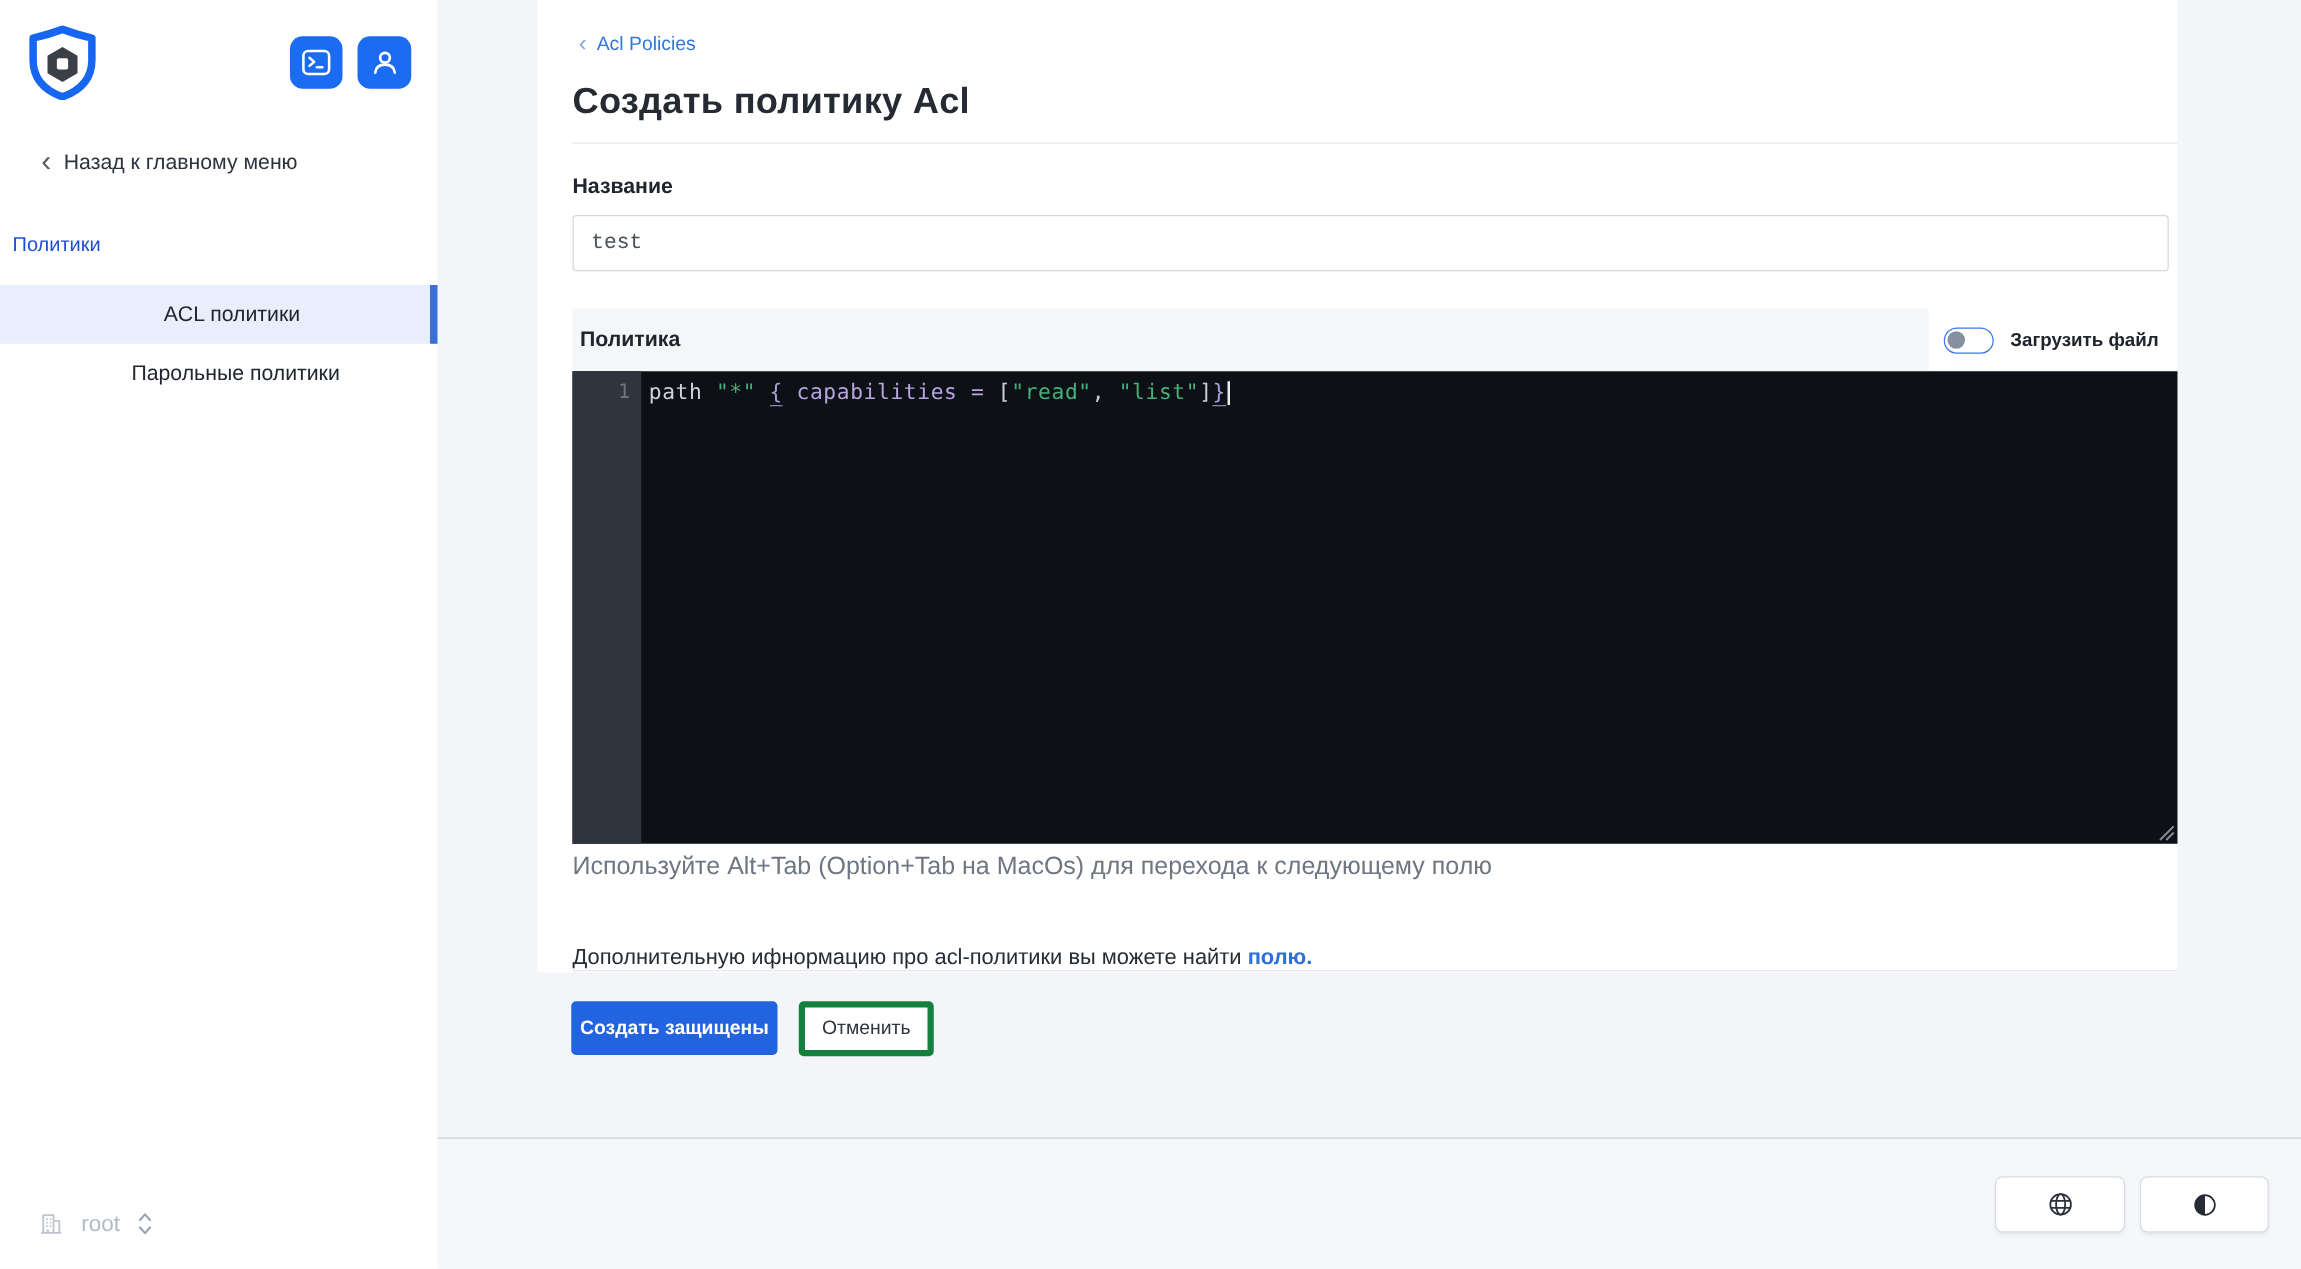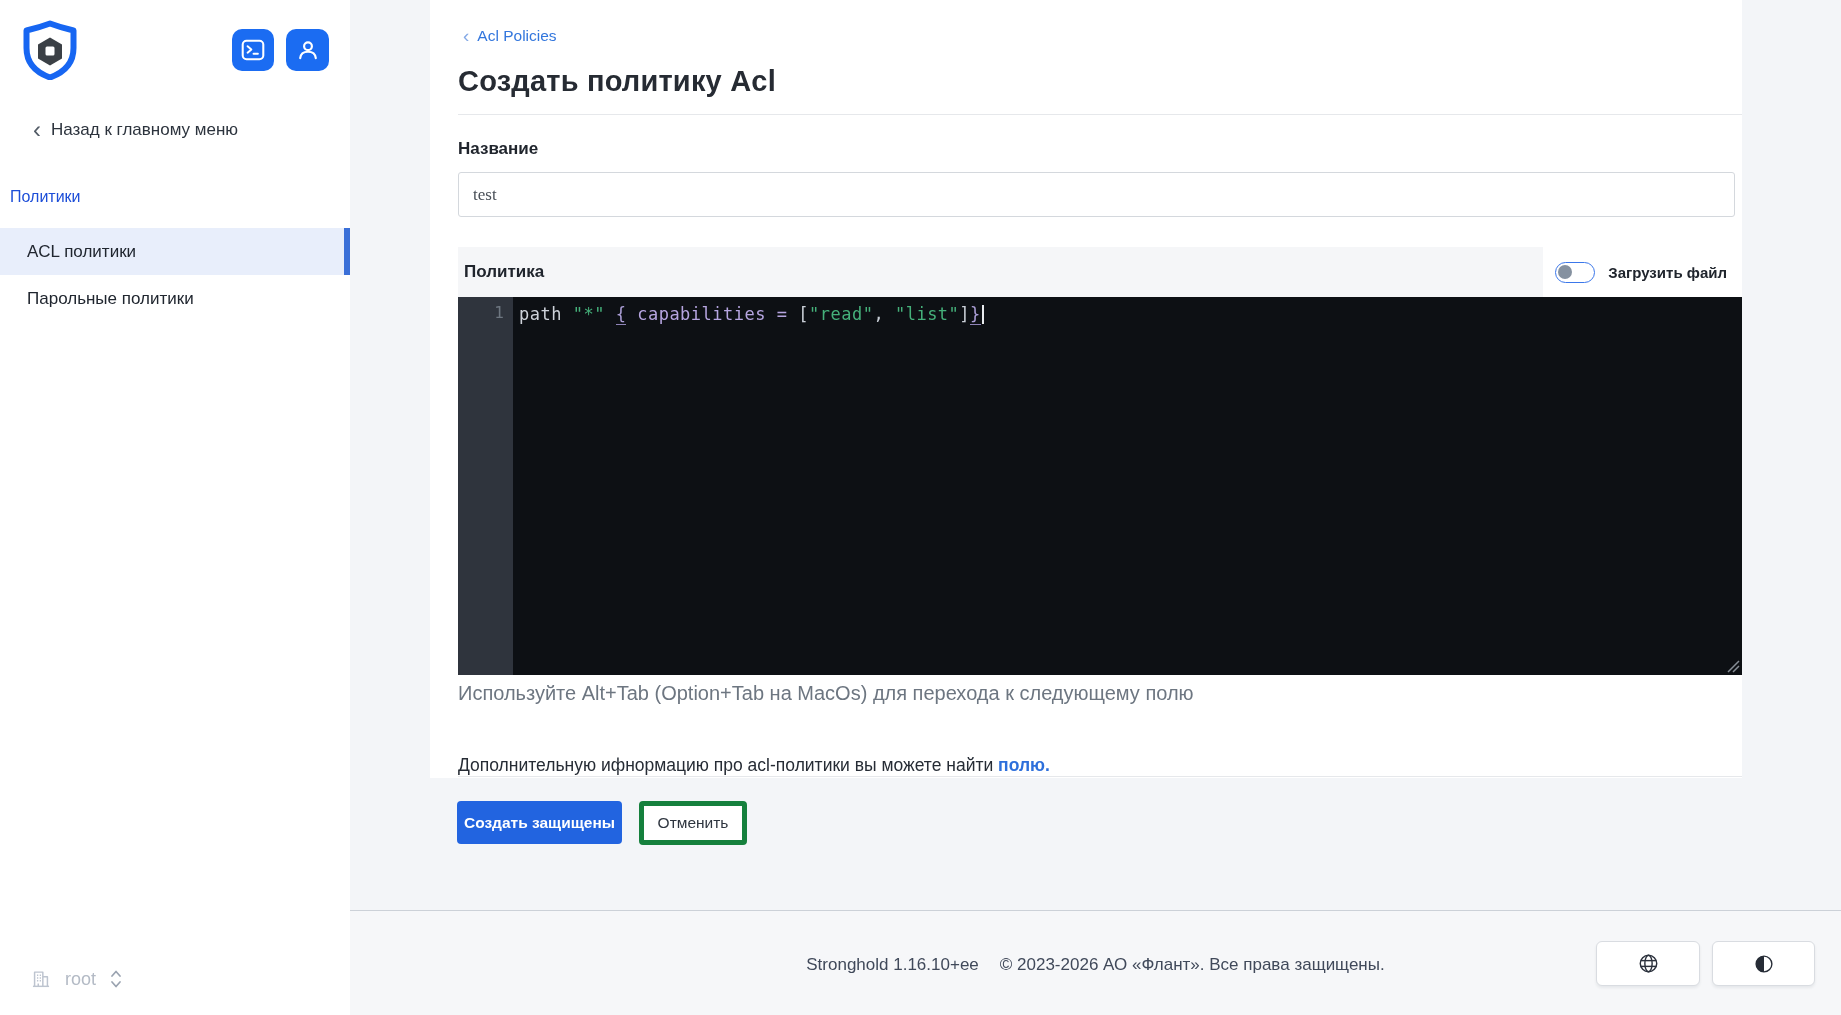--- a/index.html
+++ b/index.html
@@ -18,40 +18,40 @@
   .icon-btn { position:absolute; top:29px; width:42px; height:42px; border:none; border-radius:10px;
               background:#1b6cf2; display:flex; align-items:center; justify-content:center; cursor:pointer; padding:0; }
   .icon-btn.term { left:232px; }
   .icon-btn.user { left:286px; width:43px; }
   .back-link { position:absolute; left:33px; top:120px; display:flex; align-items:center; gap:10px;
                font-size:17px; color:#2c333d; text-decoration:none; cursor:pointer; }
   .back-chev { font-size:24px; line-height:18px; color:#525b66; }
   .nav-section-label { position:absolute; left:10px; top:188px; font-size:16px; color:#1d4ed8; }
   .nav { position:absolute; left:0; top:228px; width:350px; }
   .nav-item { height:47px; display:flex; align-items:center; padding-left:27px;
-              font-size:17px; color:#20262f; cursor:pointer; }
+              font-size:17px; color:#20262f; cursor:pointer;justify-content:center; }
   .nav-item.active { background:#e8eefb; border-right:6px solid #3a6fd8; }
   .ns-picker { position:absolute; left:30px; bottom:24px; display:flex; align-items:center; gap:13px;
                color:#b3bac5; font-size:18px; cursor:pointer; }
 
   
   .main { position:absolute; left:350px; top:0; width:1491px; height:1015px; }
   .card { position:absolute; left:80px; top:0; width:1312px; height:778px; background:#ffffff; }
   .breadcrumb { position:absolute; left:33px; top:27px; display:flex; align-items:center; gap:8px; font-size:15.5px; }
   .breadcrumb .chev { color:#85a9e6; font-size:19px; line-height:14px; }
   .breadcrumb a { color:#3276dd; text-decoration:none; cursor:pointer; }
   .page-title { position:absolute; left:28px; top:62px; margin:0; font-size:29px; line-height:38px;
                 font-weight:bold; color:#262b33; letter-spacing:0.2px; }
   .hr { position:absolute; left:28px; width:1284px; height:1px; background:#e6e8eb; }
   .hr1 { top:114px; }
   .hr2 { top:776px; }
   .field-label { position:absolute; left:28px; top:139px; font-size:17px; font-weight:bold; color:#20252d; }
   .name-input { position:absolute; left:28px; top:172px; width:1277px; height:45px;
                 border:1px solid #d4d8dd; border-radius:3px; padding:0 14px; font-size:17px;
-                color:#4a5058; font-family:Liberation Serif, serif; background:#fff; outline:none; }
+                color:#4a5058; font-family:Liberation Mono, monospace; background:#fff; outline:none; }
   .policy { position:absolute; left:28px; top:247px; width:1284px; }
   .policy-header { position:relative; height:50px; background:#f5f6f8; display:flex; align-items:center; }
   .policy-label { padding-left:6px; font-size:17px; font-weight:bold; color:#20252d; }
   .upload-box { position:absolute; right:0; top:0; height:50px; background:#ffffff;
                 display:flex; align-items:center; gap:13px; padding:0 15px 0 12px; }
   .toggle { position:relative; width:40px; height:21px; border:1.5px solid #3b77ea; border-radius:11px;
             background:#fff; cursor:pointer; }
   .toggle .knob { position:absolute; left:2px; top:2px; width:14px; height:14px; border-radius:50%; background:#8591a0; }
   .upload-label { font-size:15px; font-weight:bold; color:#20252d;text-align:center; }
   .editor { position:relative; height:378px; display:flex; background:#0d1014; }
@@ -191,23 +191,20 @@
 
       <p class="info"><span>Дополнительную ифнормацию про acl-политики вы можете найти </span><a>полю.</a></p>
 
       <div class="hr hr2"></div>
     </section>
 
     <button class="btn-submit">Создать защищены</button>
     <button class="btn-cancel">Отменить</button>
 
     <footer class="footer">
-      <div class="footer-text">
-        <span class="version">Stronghold 1.16.10+ee</span><span>© 2023-2026 АО «Флант». Все права защищены.</span>
-      </div>
       <button class="footer-btn globe">
         <svg width="23" height="23" viewBox="0 0 24 24">
           <circle cx="12" cy="12" r="8.6" fill="none" stroke="#2c323d" stroke-width="1.5"></circle>
           <ellipse cx="12" cy="12" rx="3.8" ry="8.6" fill="none" stroke="#2c323d" stroke-width="1.5"></ellipse>
           <line x1="4" y1="9" x2="20" y2="9" stroke="#2c323d" stroke-width="1.5"></line>
           <line x1="4" y1="15" x2="20" y2="15" stroke="#2c323d" stroke-width="1.5"></line>
         </svg>
       </button>
       <button class="footer-btn contrast">
         <svg width="22" height="22" viewBox="0 0 24 24">

